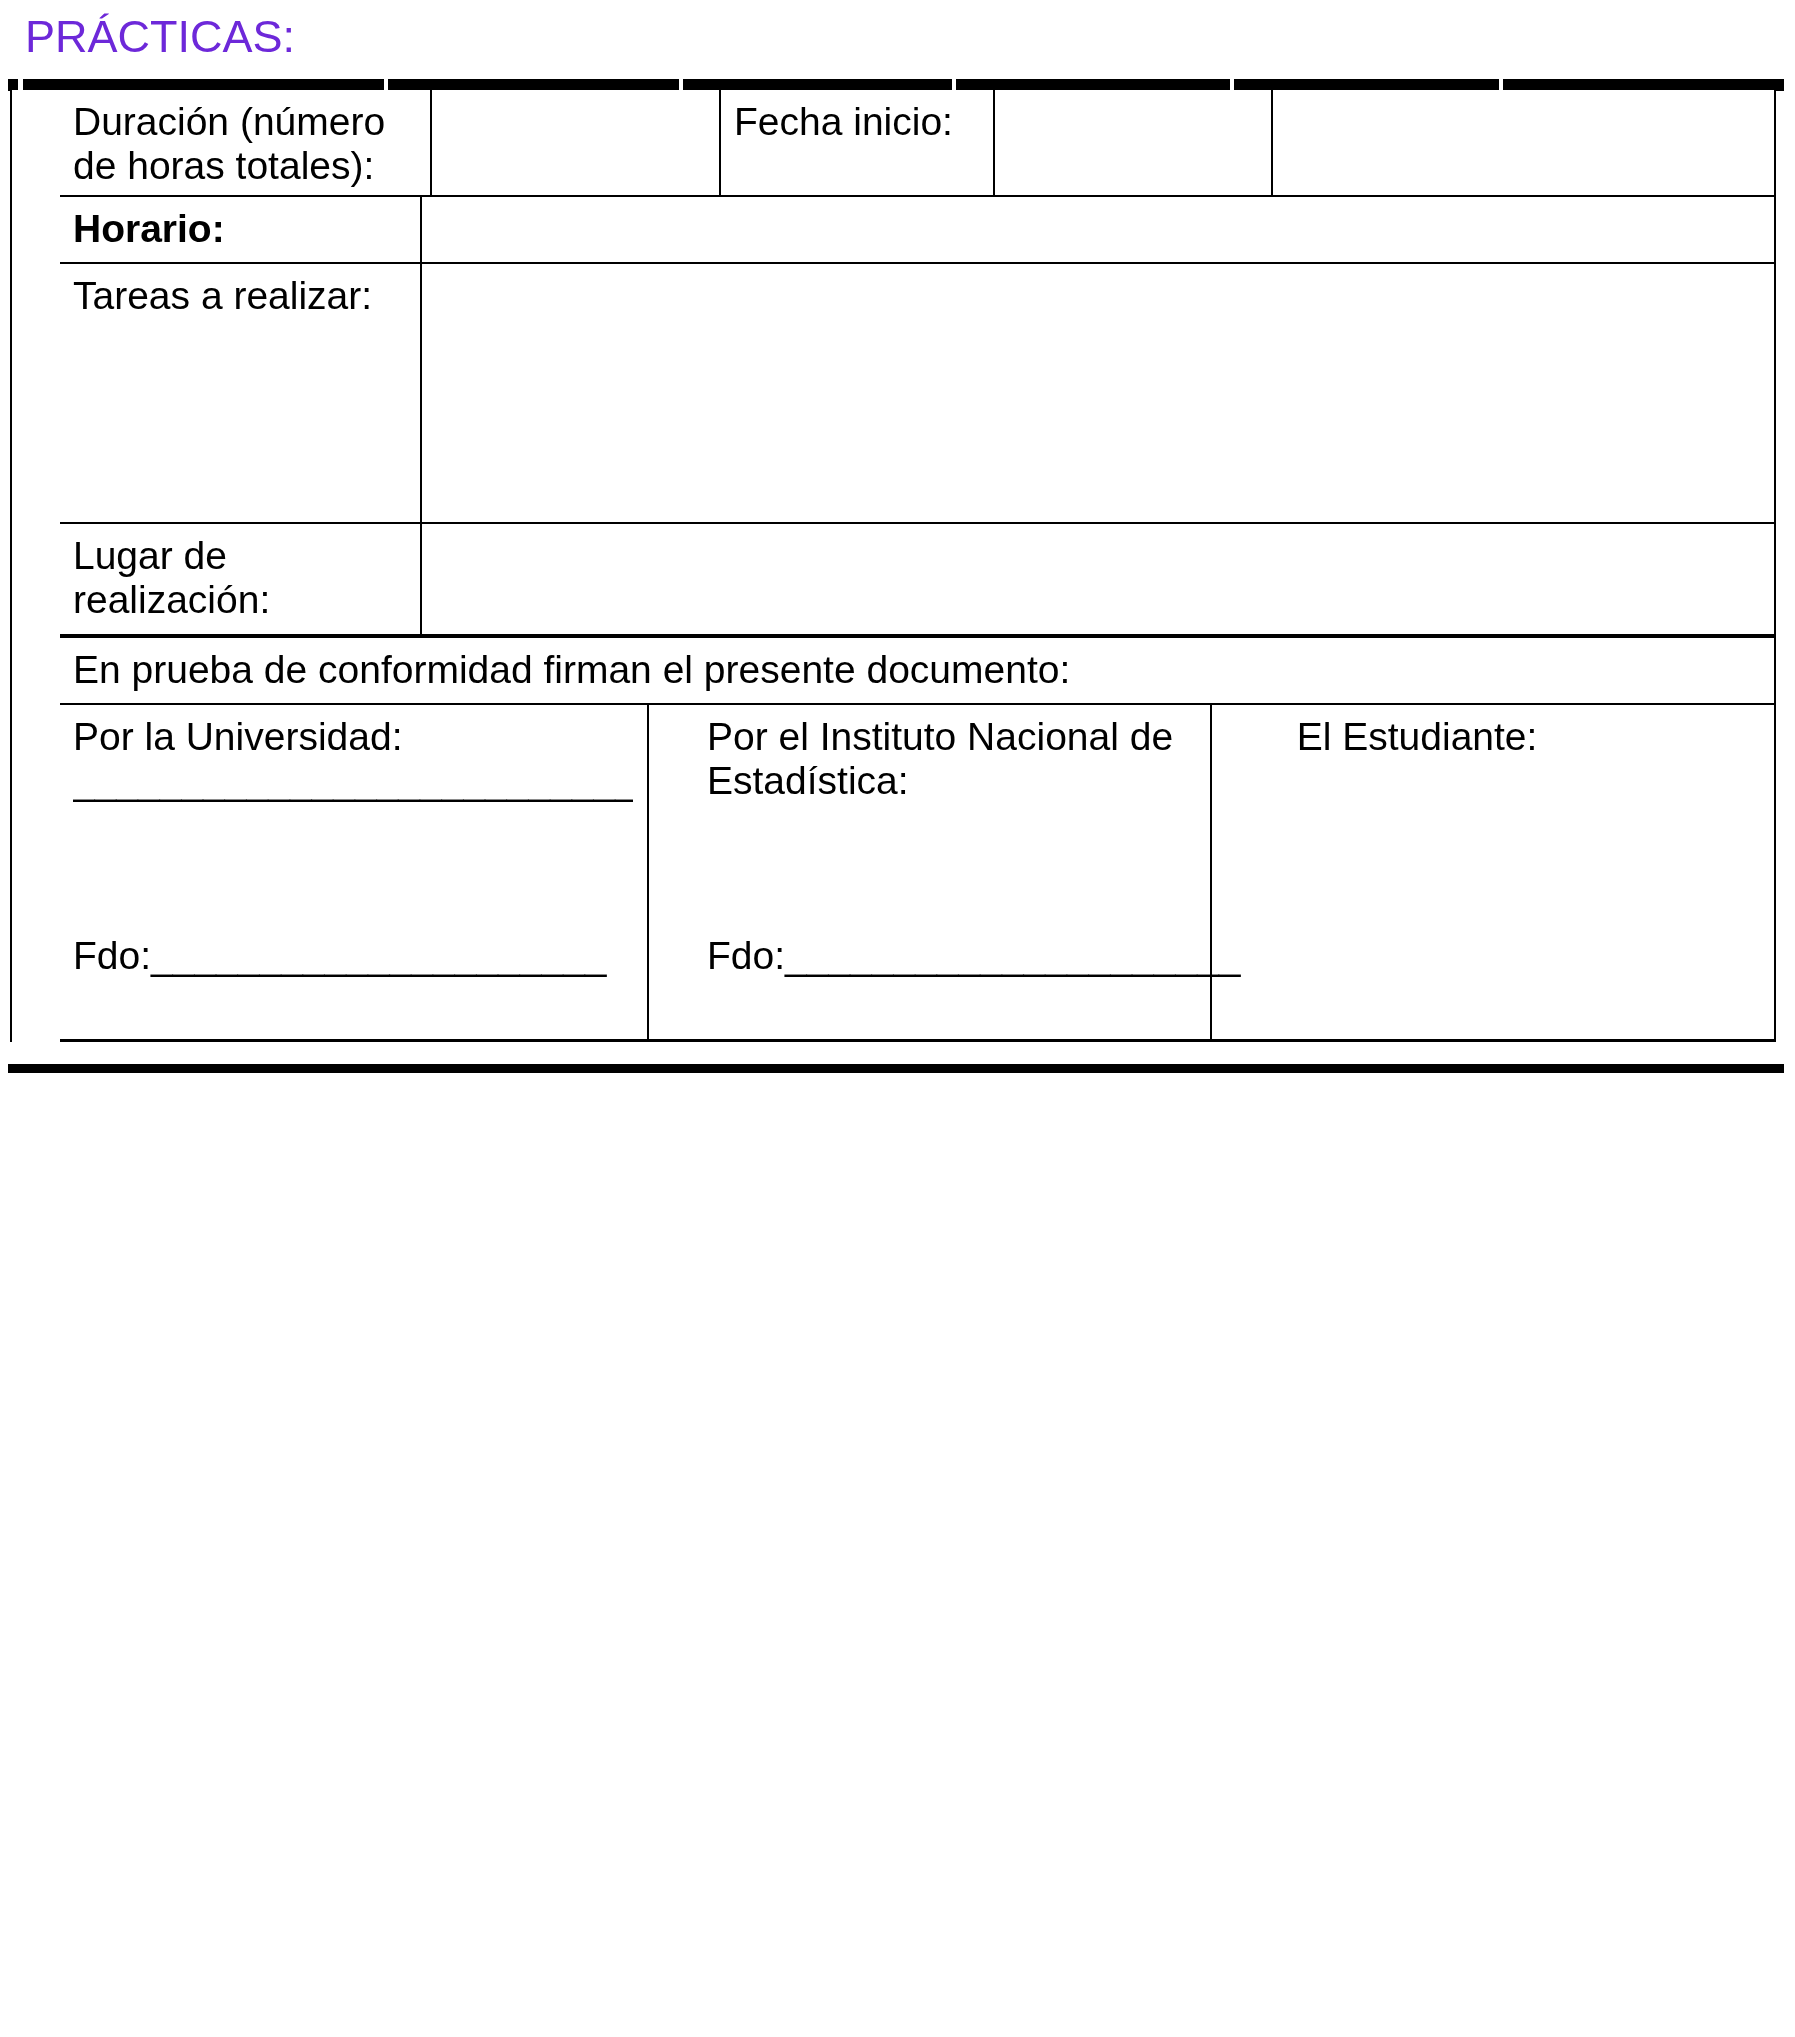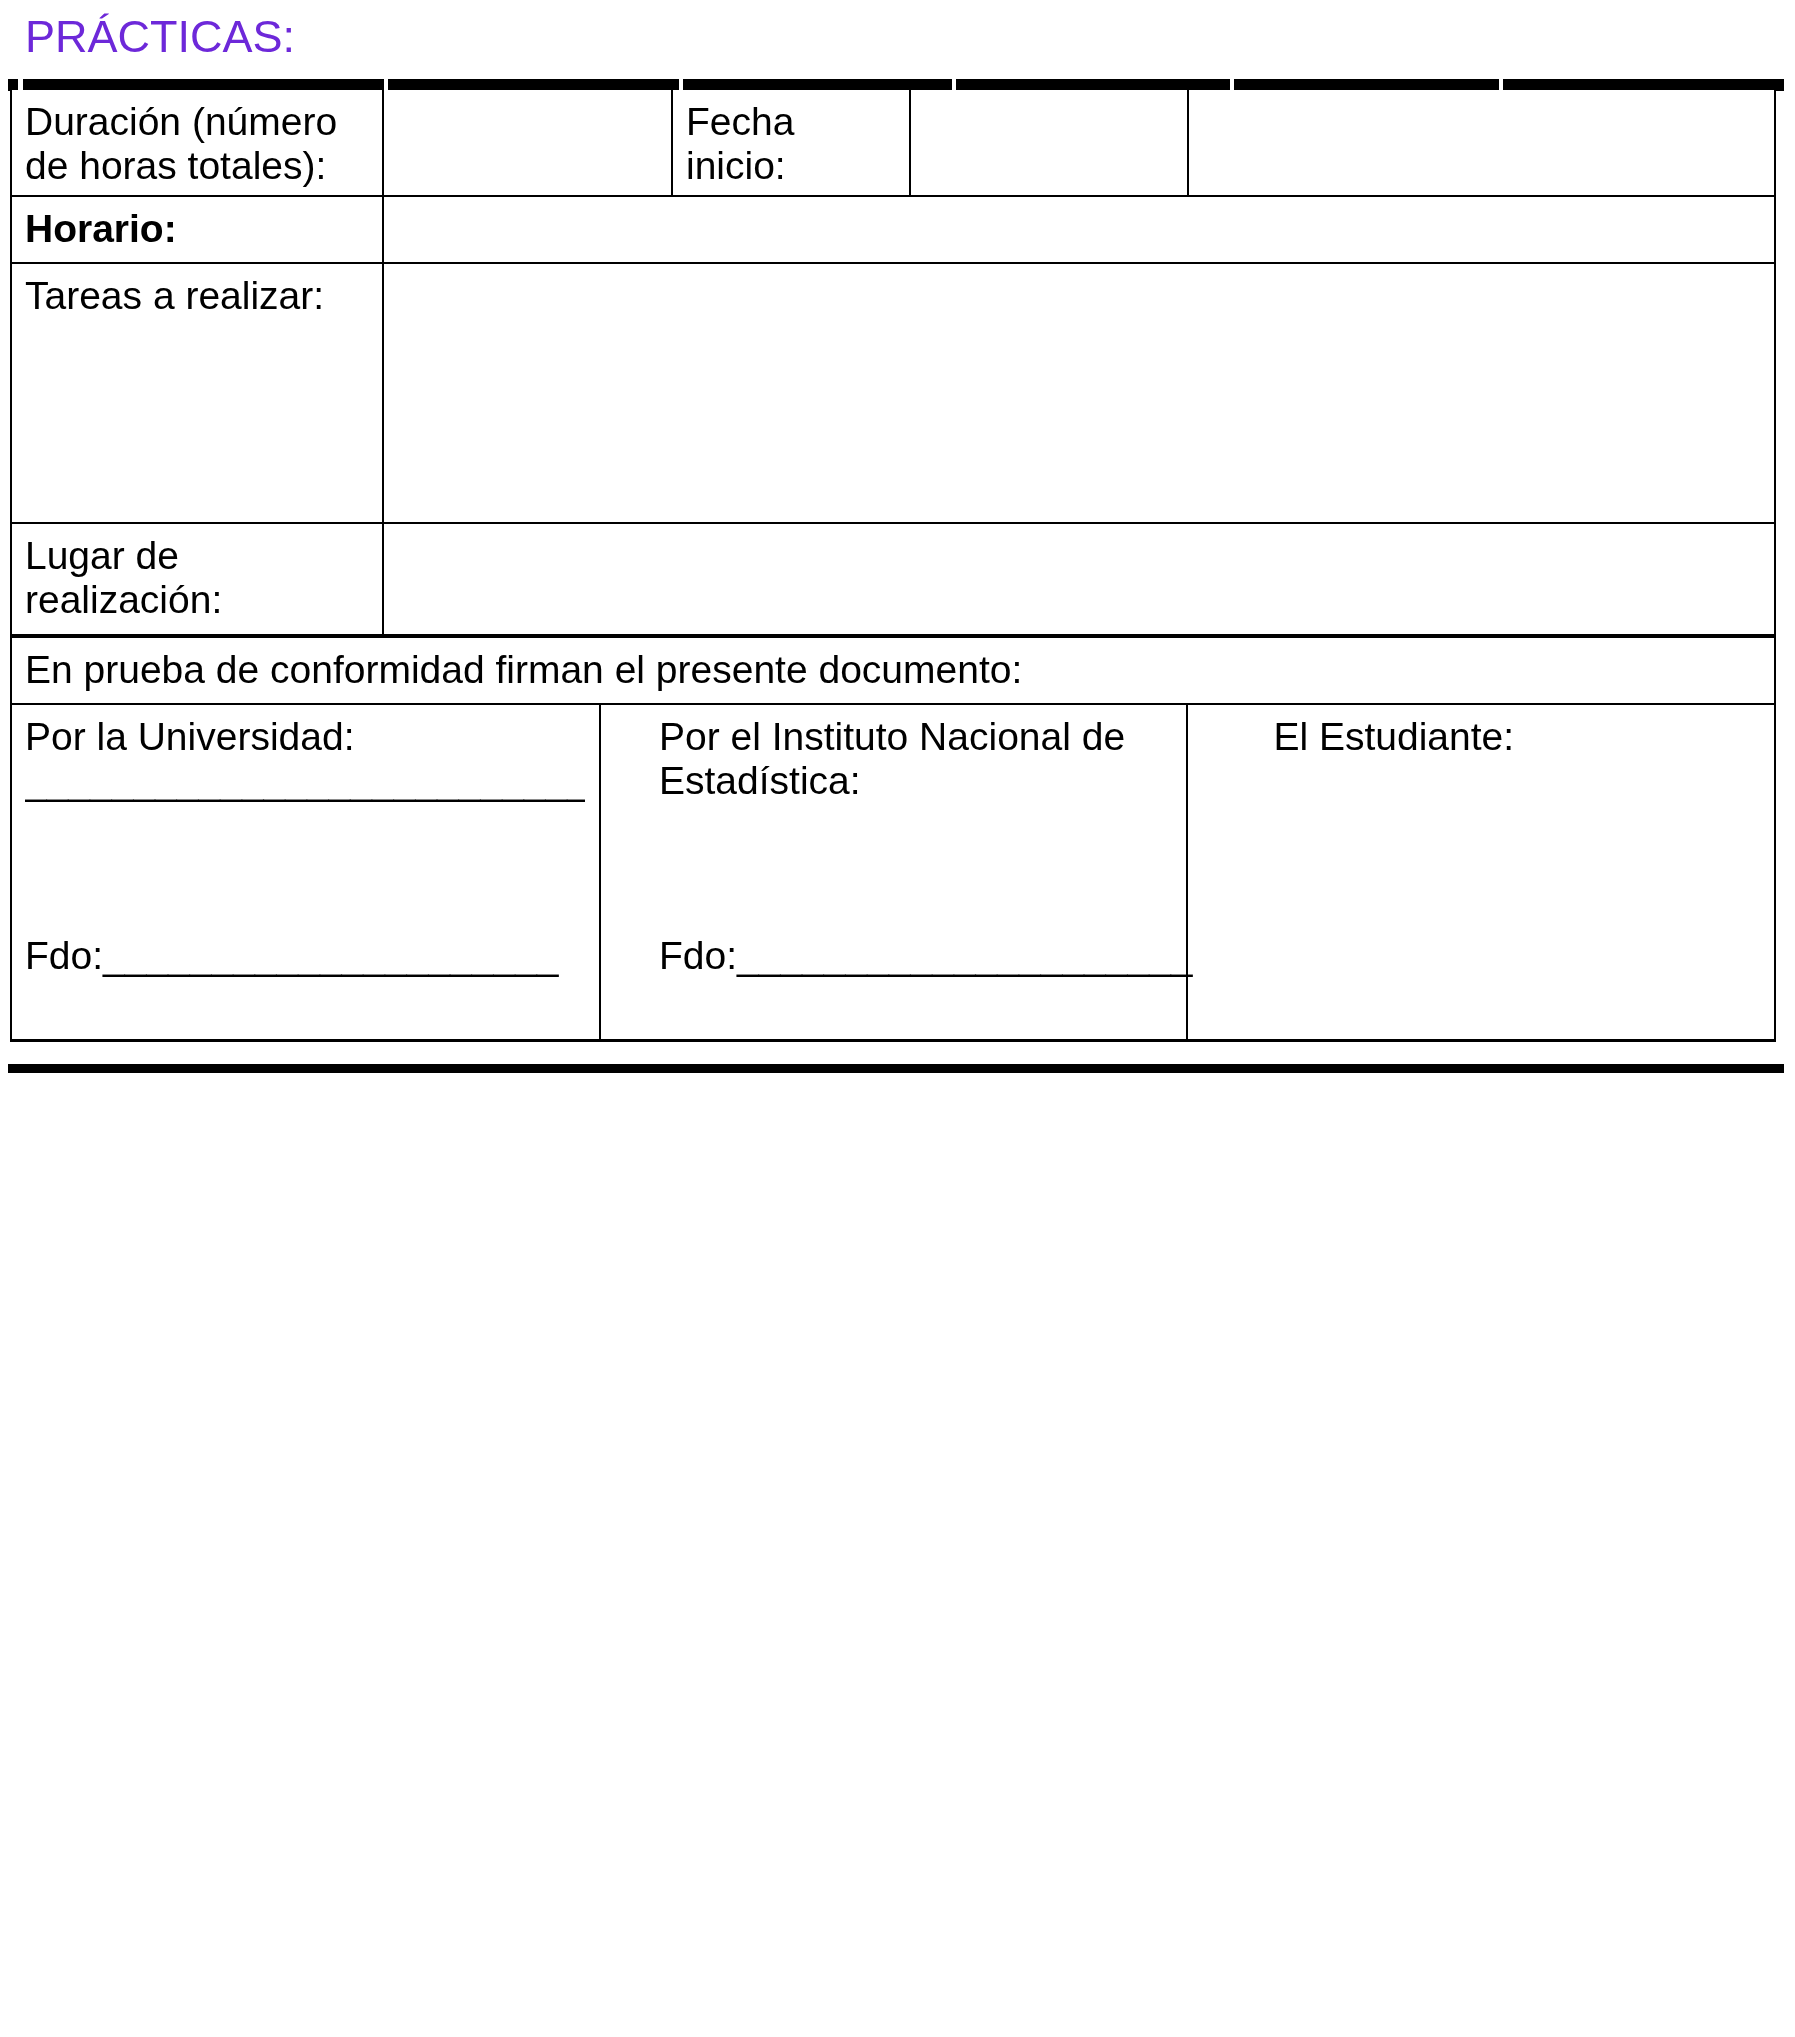--- a/index.html
+++ b/index.html
@@ -43,38 +43,39 @@
     left:9.6px;
     top:90px;
     width:1766px;
     border-left:2.9px solid #000;
     border-right:2.9px solid #000;
     background:#fff;
   }
   .row {
     display:flex;
     border-bottom:2.9px solid #000;
+    margin-left:48px;
   }
   .row.r1 { height:107px; }
   .row.r2 { height:67px;font-weight:bold; }
   .row.r3 { height:260px; }
   .row.r4 { height:114px; border-bottom-width:4.8px; }
   .row.r5 { height:67px; }
   .row.r6 { height:337px; border-bottom-width:3.8px;gap:45px; }
   .cell {
     padding:9.6px 13.4px;
     font-size:39px;
     line-height:44px;
     position:relative;
   }
   .cell.bdr { border-right:2.9px solid #000; }
   
   .r1 .c1 { width:372px; }
   .r1 .c2 { width:289px; }
-  .r1 .c3 { width:238px; }
+  .r1 .c3 { width:274px; }
   .r1 .c4 { width:278px; }
   .r1 .c5 { width:272px; }
   .r1 .c6 { width:276px; }
   
   .lblcol { width:372px; }
   .restcol { width:1388px; }
   
   .r6 .s1 { width:589px; }
   .r6 .s2 { width:588px; }
   .r6 .s3 { width:583px;padding-left:40px; }

